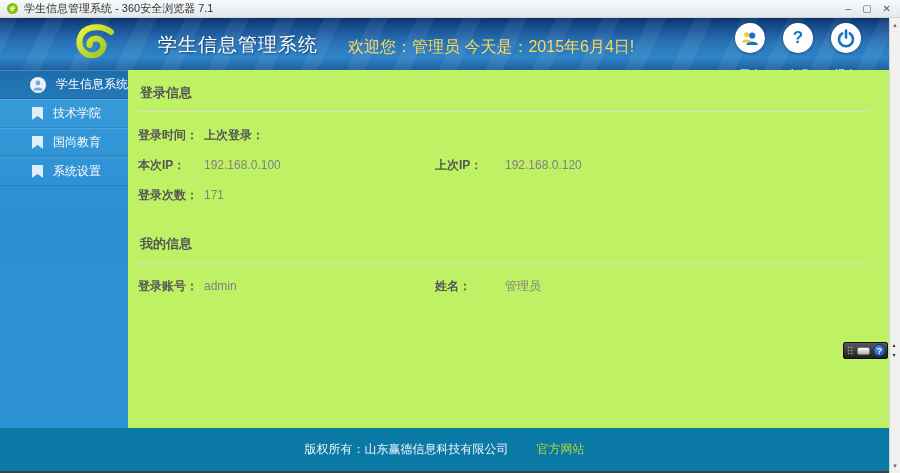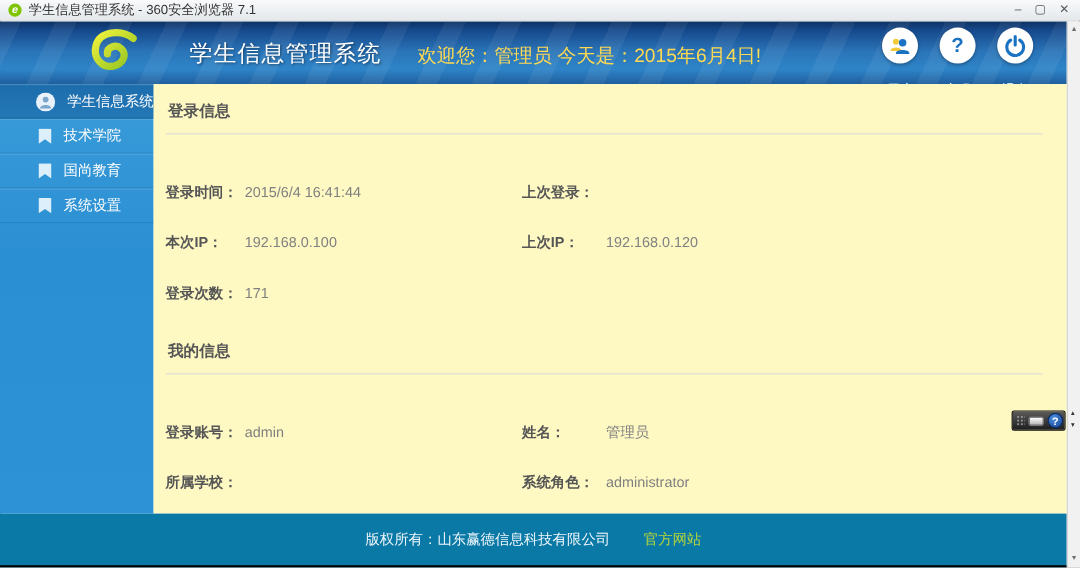--- a/index.html
+++ b/index.html
@@ -39,34 +39,34 @@
   .sidebar { position:absolute; top:70px; left:0; width:128px; height:358px;
     background:linear-gradient(180deg,#3a9cd9,#2b8fd3 40%,#2e93d6); }
   .side-item { height:29px; display:flex; align-items:center; padding-left:30px; gap:10px;
     color:#fff; font-size:12px; cursor:pointer;
     border-bottom:1px solid rgba(0,60,110,0.16); border-top:1px solid rgba(255,255,255,0.13); }
   .side-item.active { background:linear-gradient(180deg,#1d6dad,#2478b6); }
   .bookmark { width:11px; height:13px; margin-left:2px; background:rgba(236,246,253,0.92);
     clip-path:polygon(0 0,100% 0,100% 100%,50% 70%,0 100%); border-radius:1px; flex:none; }
   
   .content { position:absolute; top:70px; left:128px; width:761px; height:358px;
-    background:#fef9c3; font-size:12px; }
+    background:#bef264; font-size:12px; }
   .section { padding:12px 20px 0 10px; }
   .section + .section { padding-top:16px; }
   .section-title { font-size:13px; font-weight:bold; color:#555; padding:2px 0 9px 2px;
     border-bottom:1px solid #dcdcdc; }
   .rows { padding-top:15px; }
   .frow { display:grid; grid-template-columns:66px 231px 70px 1fr;
-    margin-bottom:13px; align-items:baseline;margin-top:25px; }
+    margin-bottom:13px; align-items:baseline; }
   .flabel { font-weight:bold; color:#555; }
   .fvalue { color:#808080; }
   
   .footer { position:absolute; top:428px; left:0; width:889px; height:45px; background:#0b79a6;
     display:flex; align-items:center; justify-content:center; gap:28px;
-    font-size:12px; color:#eef6fa; border-bottom:2px solid #000000; }
+    font-size:12px; color:#eef6fa; border-bottom:2px solid #404040; }
   .footer-link { color:#b5d53a; cursor:pointer; }
   
   .scrollbar { position:absolute; top:18px; right:0; width:11px; height:455px;
     background:#f1f1f1; border-left:1px solid #d5d5d5; }
   .sb-arrow { position:absolute; left:0; width:10px; text-align:center; font-size:6px; color:#707070; }
   .sb-up { top:4px; } .sb-down { bottom:4px; }
   
   .widget { position:absolute; left:843px; top:342px; width:45px; height:17px; z-index:5;
     background:linear-gradient(#5a5a5a,#1e1e1e); border:1px solid #101010; border-radius:2px;
     display:flex; align-items:center; gap:3px; padding:0 3px; }
@@ -165,21 +165,20 @@
     <span>系统设置</span>
   </div>
 </div>
 
 <div class="content">
   <div class="section">
     <div class="section-title">登录信息</div>
     <div class="rows">
       <div class="frow">
         <span class="flabel">登录时间：</span>
-        <span class="fvalue">2015/6/4 16:41:44</span>
         <span class="flabel">上次登录：</span>
       </div>
       <div class="frow">
         <span class="flabel">本次IP：</span>
         <span class="fvalue">192.168.0.100</span>
         <span class="flabel">上次IP：</span>
         <span class="fvalue">192.168.0.120</span>
       </div>
       <div class="frow">
         <span class="flabel">登录次数：</span>
@@ -192,26 +191,20 @@
 
   <div class="section">
     <div class="section-title">我的信息</div>
     <div class="rows">
       <div class="frow">
         <span class="flabel">登录账号：</span>
         <span class="fvalue">admin</span>
         <span class="flabel">姓名：</span>
         <span class="fvalue">管理员</span>
       </div>
-      <div class="frow">
-        <span class="flabel">所属学校：</span>
-        <span class="fvalue"></span>
-        <span class="flabel">系统角色：</span>
-        <span class="fvalue">administrator</span>
-      </div>
     </div>
   </div>
 </div>
 
 <div class="footer">
   <span>版权所有：山东赢德信息科技有限公司</span>
   <span class="footer-link">官方网站</span>
 </div>
 
 <div class="scrollbar">

